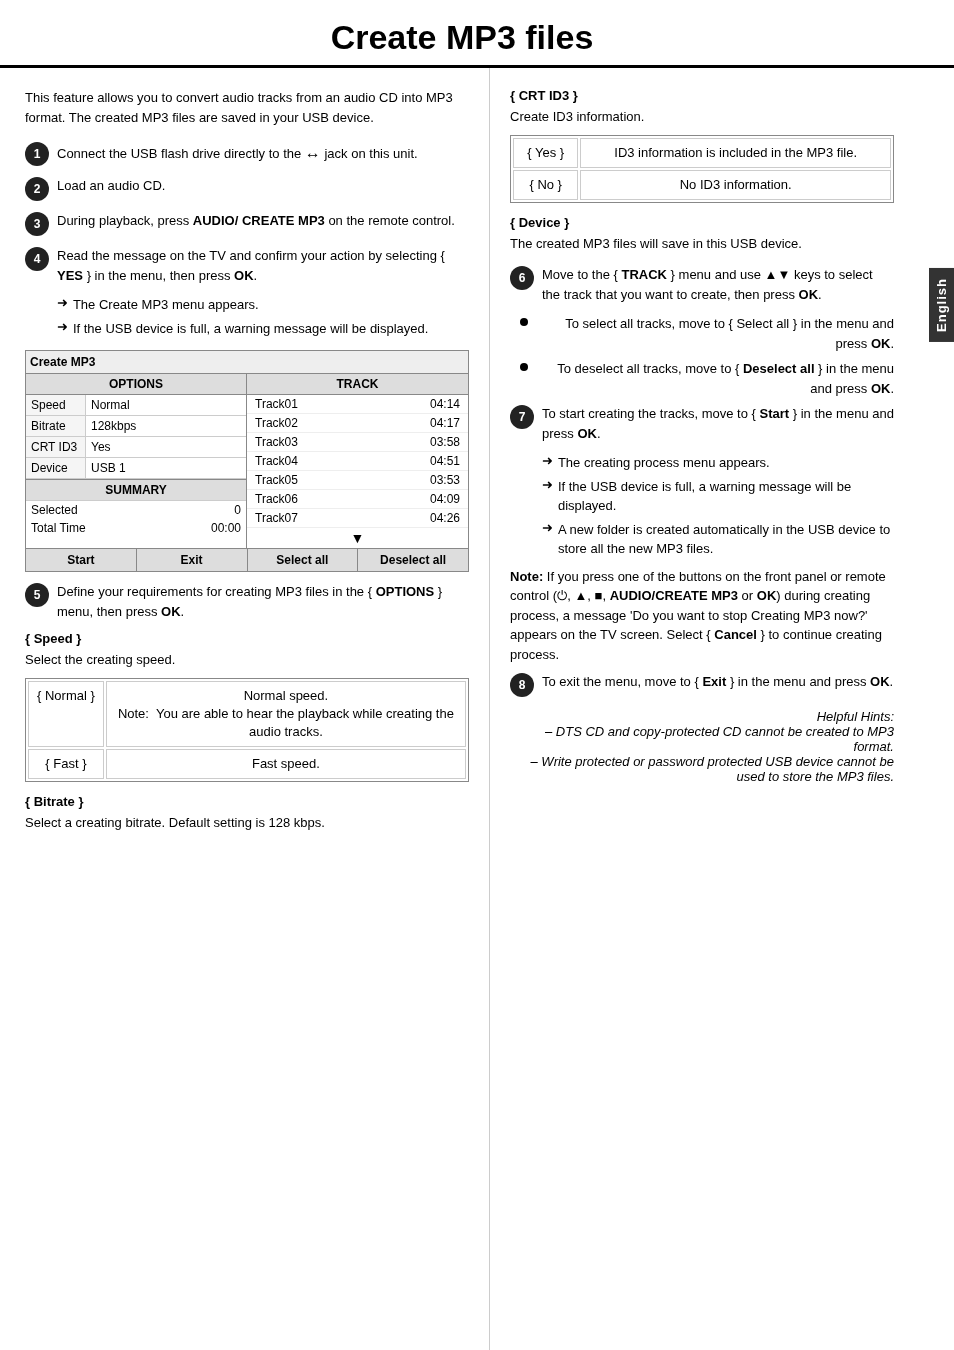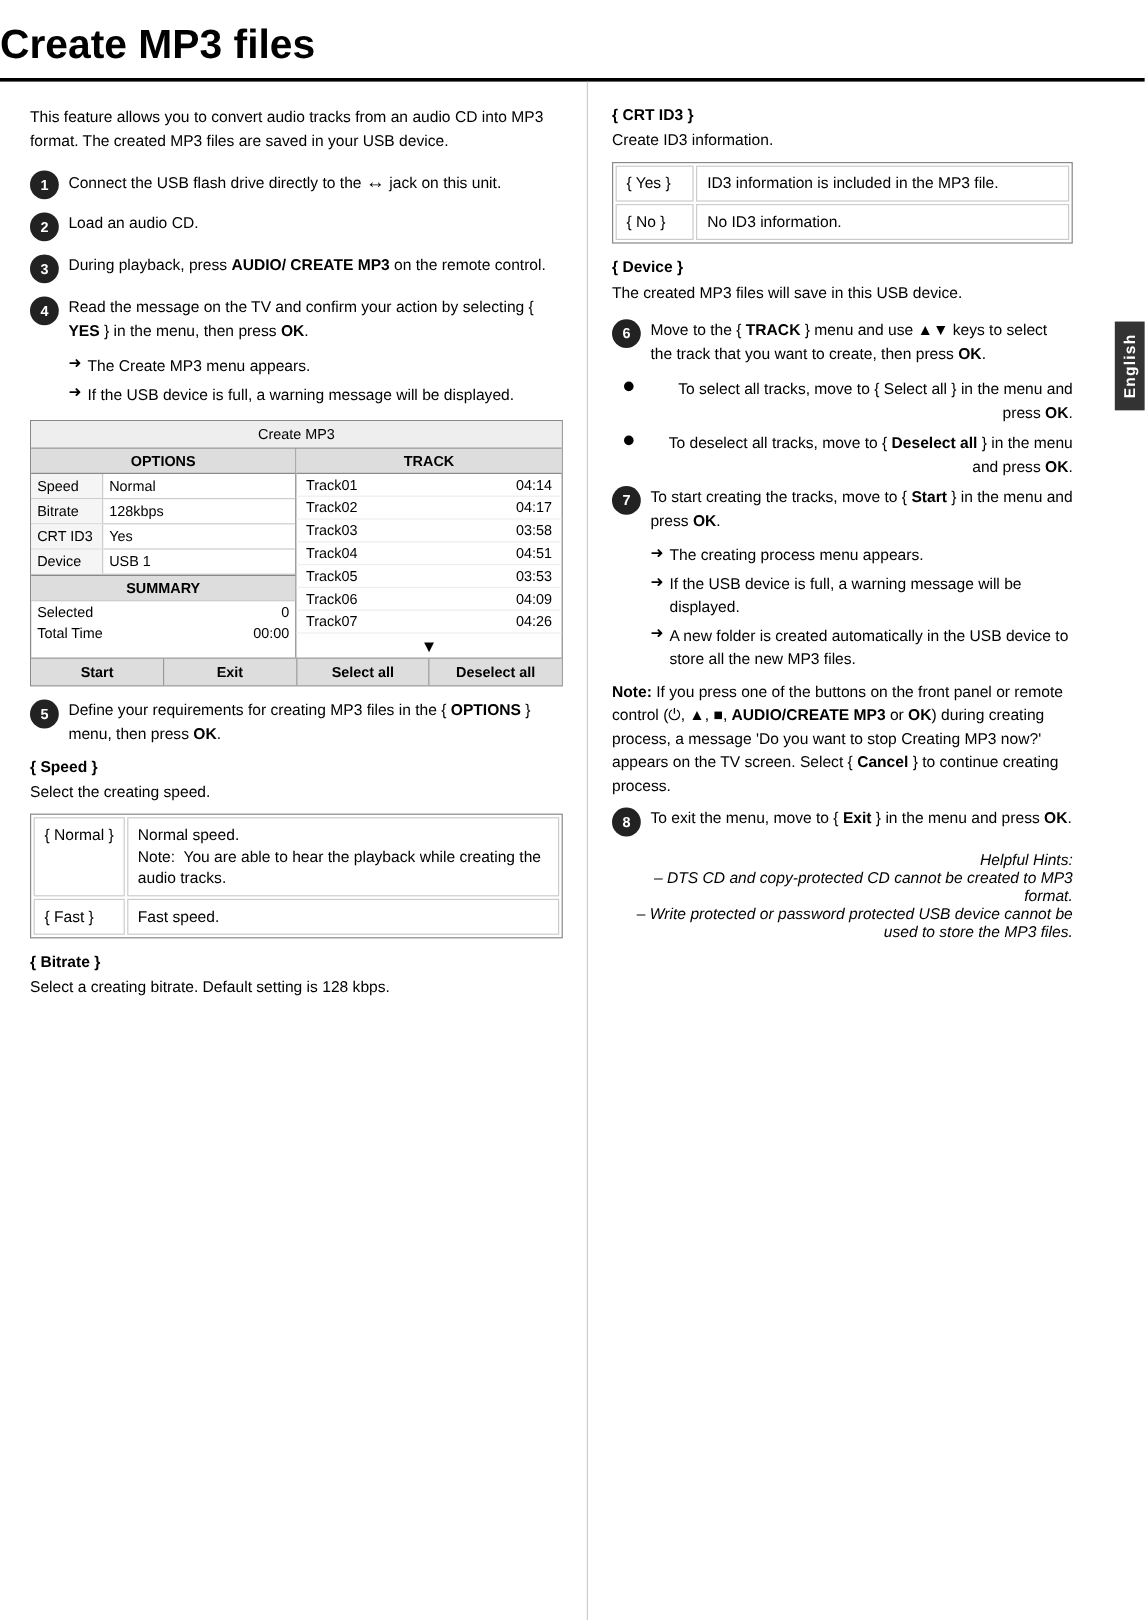--- a/index.html
+++ b/index.html
@@ -8,21 +8,21 @@
       font-size: 13px;
       background: #fff;
       color: #000;
       width: 954px;
       min-height: 1350px;
     }
 
     
     .page-title-bar {
       background: #fff;
-      text-align: left;
+      text-align: center;
       padding: 18px 30px 8px 0;
       border-bottom: 3px solid #000;
       margin-bottom: 0;
     }
     .page-title-bar h1 {
       font-size: 34px;
       font-weight: bold;
       color: #000;
     }
 
@@ -121,23 +121,22 @@
 
     
     .create-mp3-table {
       border: 1px solid #888;
       margin: 12px 0 10px 0;
       width: 100%;
       font-size: 12px;
     }
     .create-mp3-title {
       background: #eee;
-      text-align: center;
       padding: 4px;
-      font-weight: normal;
+      font-weight: bold;
       border-bottom: 1px solid #888;
     }
     .create-mp3-cols {
       display: flex;
     }
     .create-mp3-options {
       width: 50%;
       border-right: 1px solid #888;
     }
     .create-mp3-track {
@@ -232,20 +231,21 @@
       font-size: 13px;
       line-height: 1.5;
     }
 
     
     .info-table {
       border: 1px solid #888;
       width: 100%;
       margin: 8px 0;
       font-size: 13px;
+      text-align: center;
     }
     .info-table tr td {
       padding: 5px 8px;
       border: 1px solid #ccc;
       vertical-align: top;
       line-height: 1.4;
     }
     .info-table tr td:first-child {
       white-space: nowrap;
       font-weight: normal;

